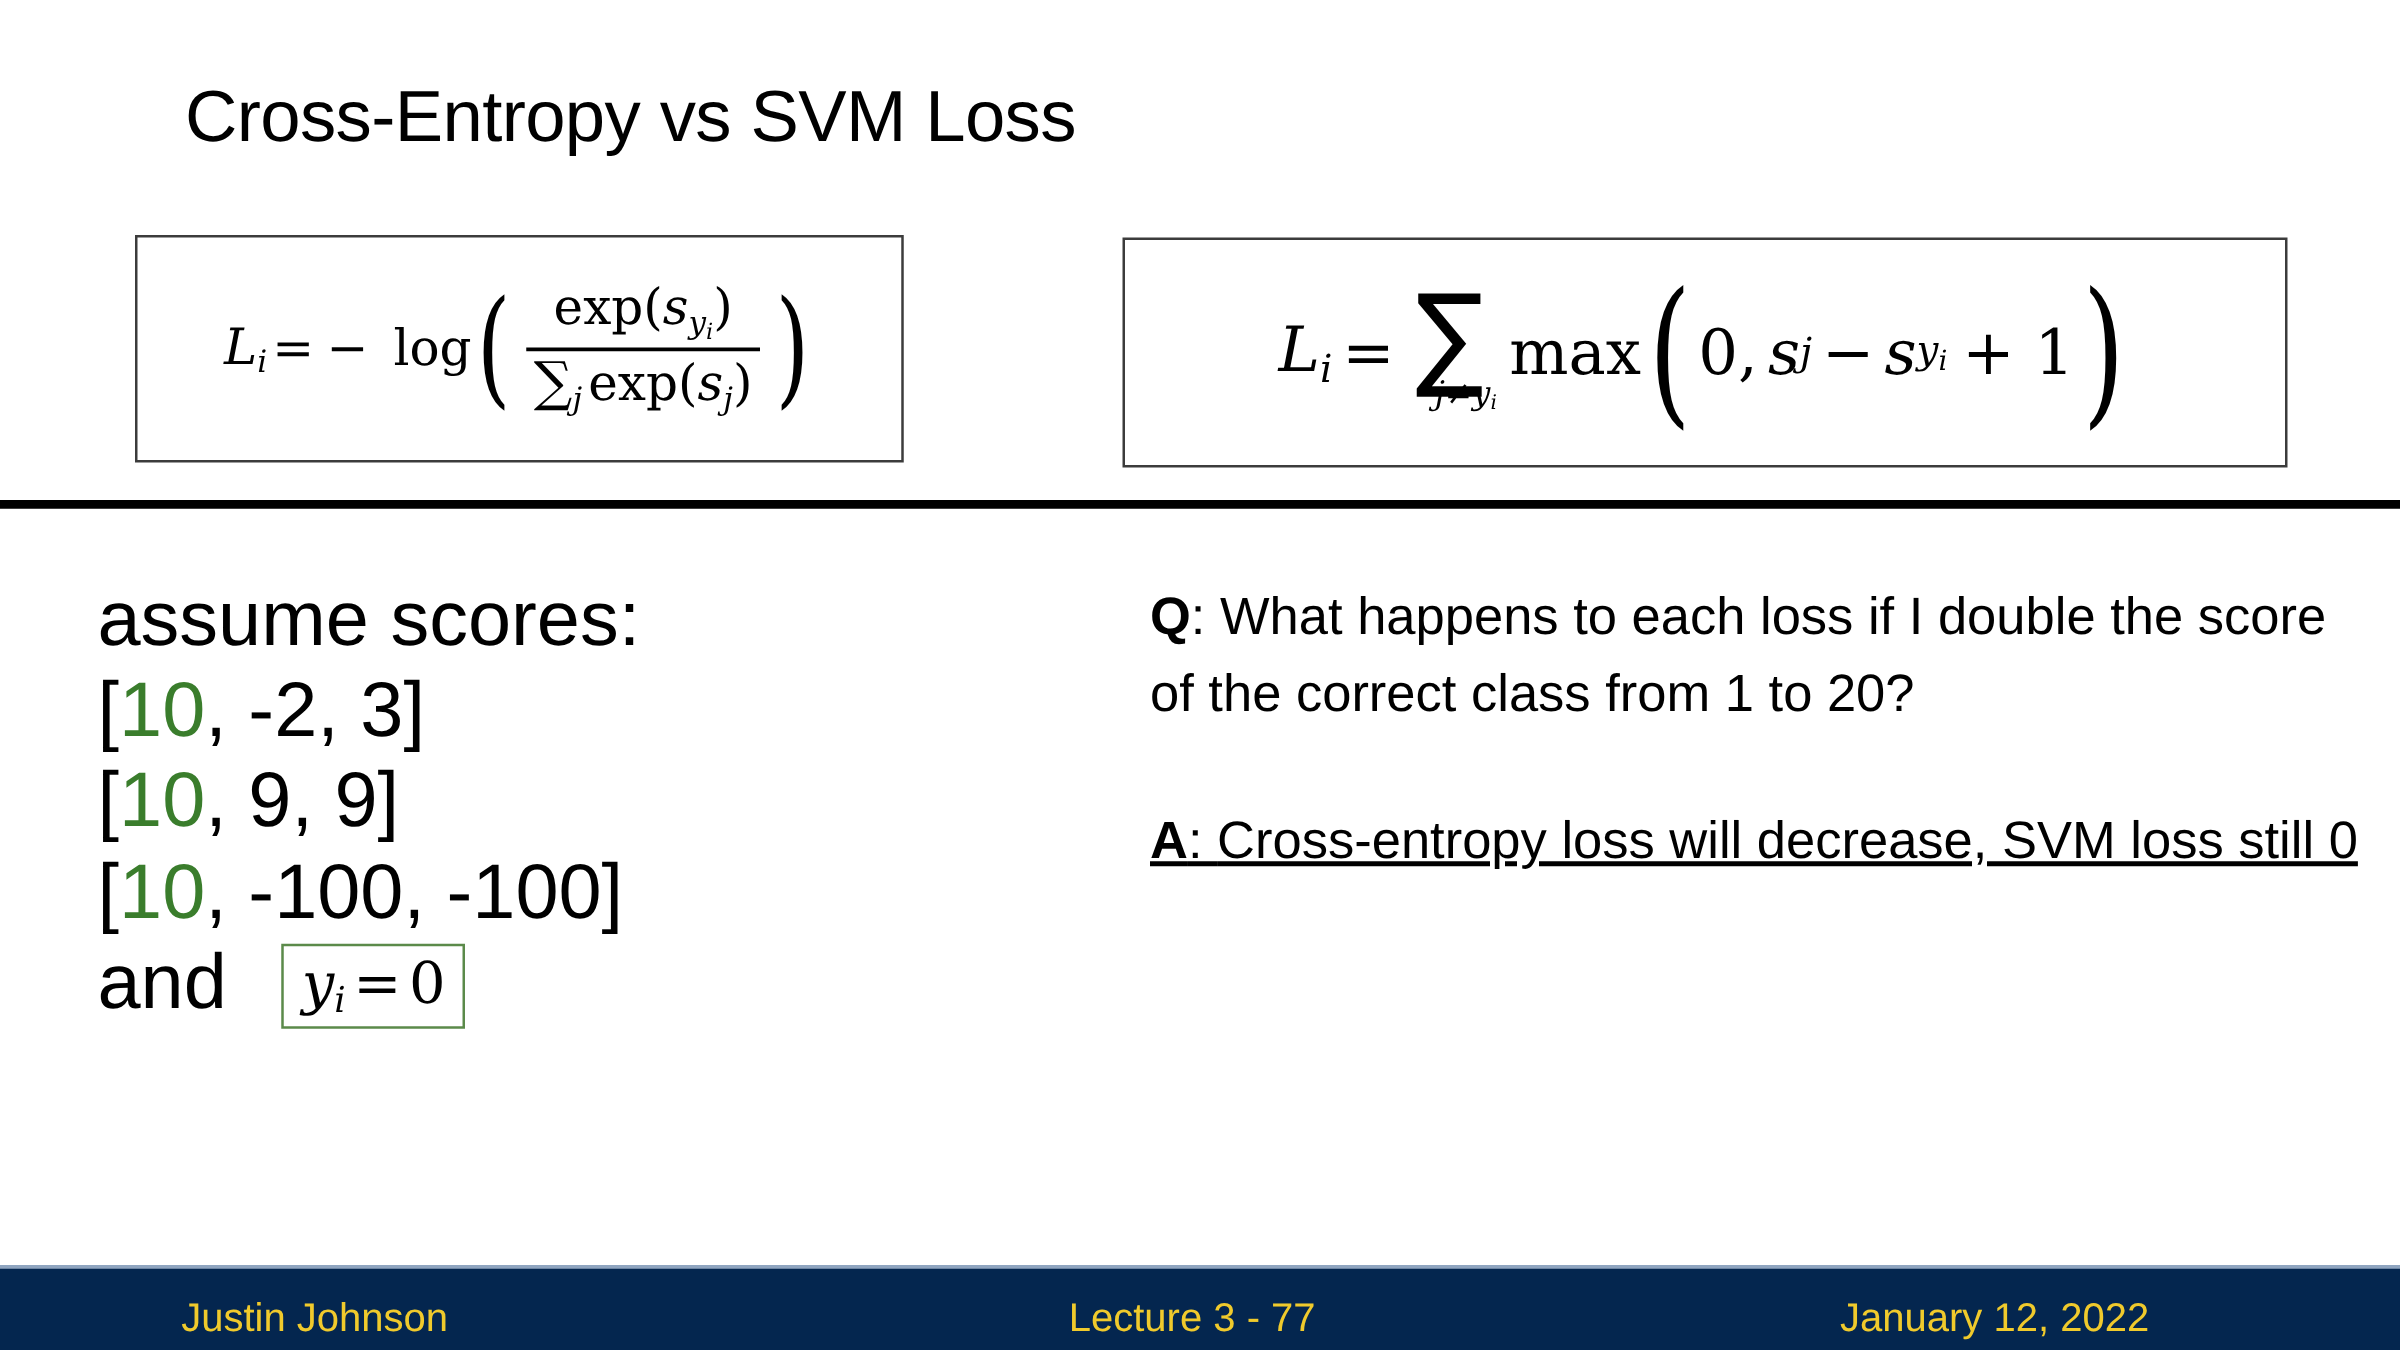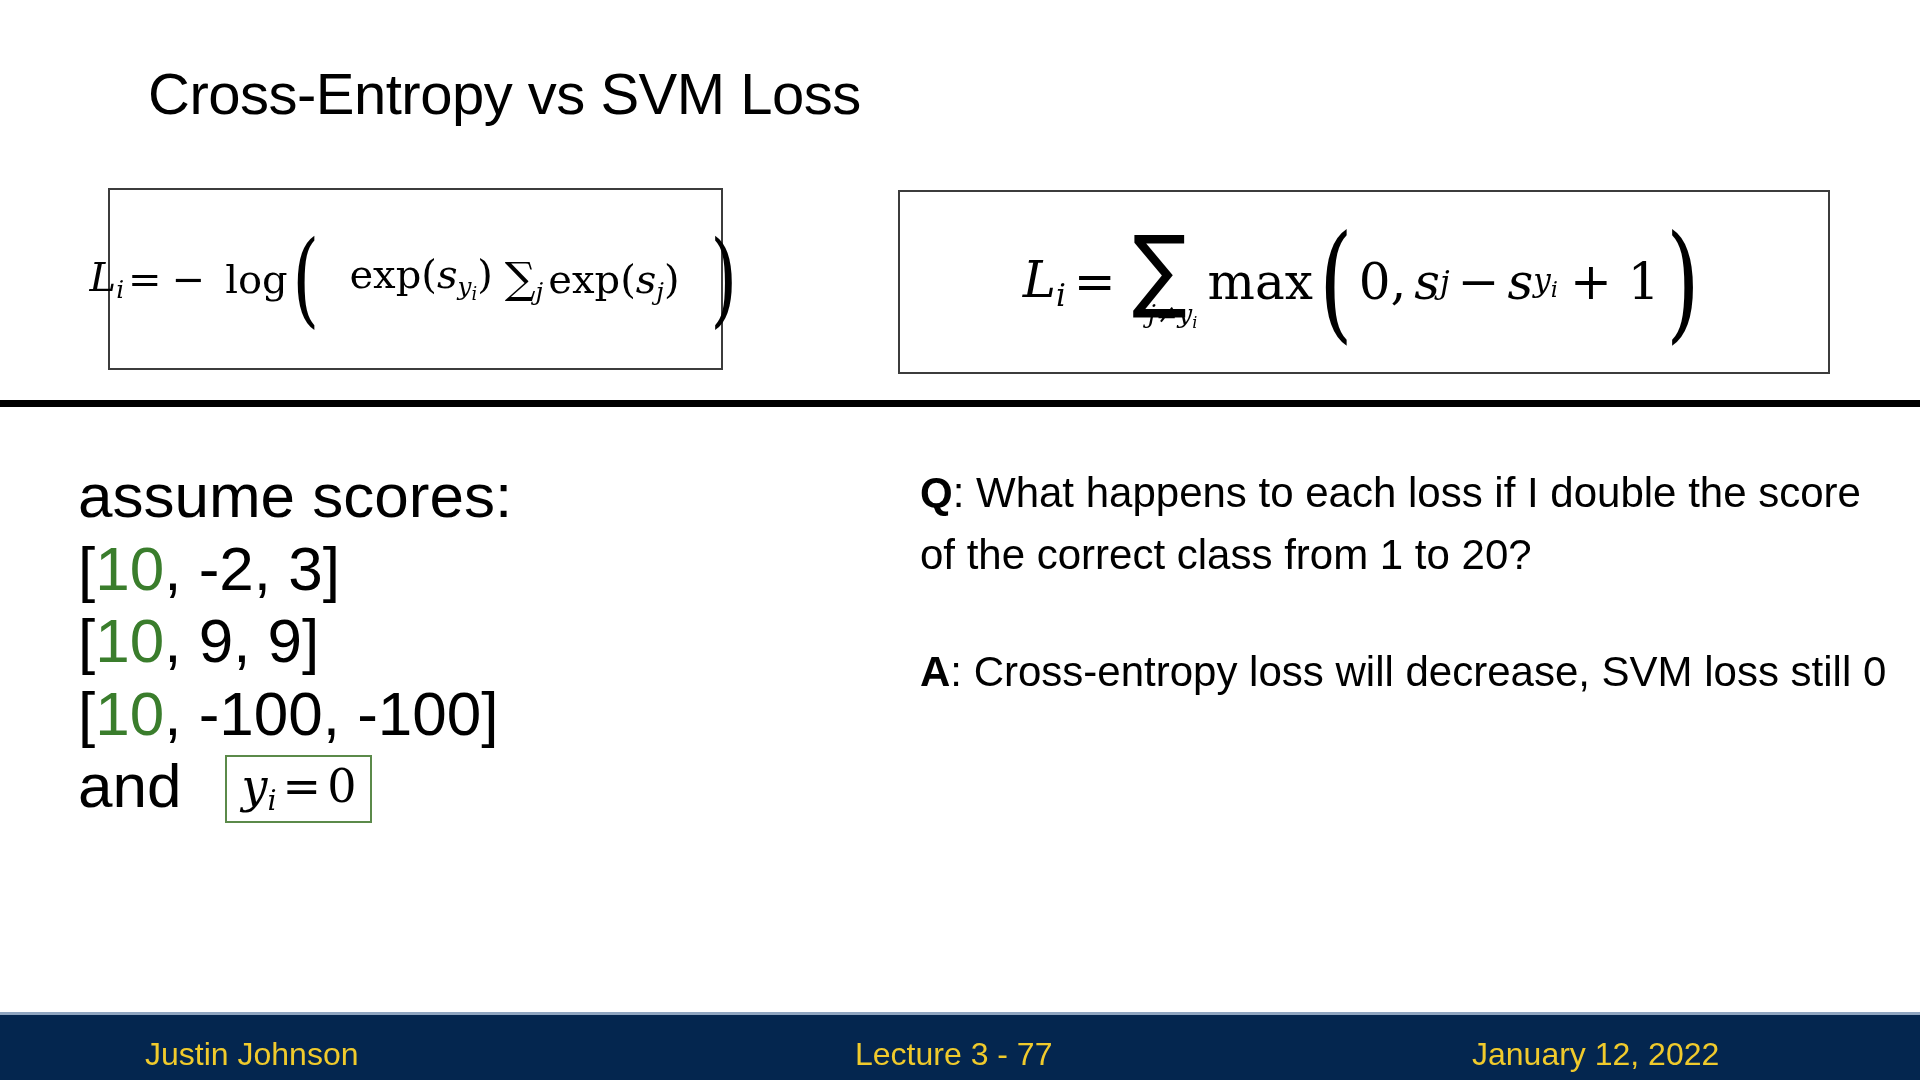--- a/index.html
+++ b/index.html
@@ -80,23 +80,24 @@
     font-family: "DejaVu Serif", serif;
     font-weight: 300;
     line-height: 0.6;
     display: inline-block;
     transform: scaleX(0.68);
     margin: 0 -2px;
   }
 
   .frac {
     display: inline-flex;
+    flex-direction: column;
     align-items: center;
     vertical-align: middle;
-    margin: 0 20px;
+    margin: 0 8px;
     line-height: 1.06;
     text-align: right;
   }
   .frac .num { padding: 0 6px 2px 6px; }
   .frac .den { padding: 3px 6px 0 6px; }
   .frac .bar {
     width: 100%;
     height: 3px;
     background: #000;
   }
@@ -186,20 +187,21 @@
   .qa-block {
     font-size: 42px;
     line-height: 1.47;
     color: #000000;
   }
   .qa-label { font-weight: bold; }
   #a-block {
     margin-top: 56px;
     padding-left: 72px;
     text-indent: -72px;
+    text-decoration: underline;
   }
 
   
   #footer-bar {
     position: absolute;
     left: 0;
     top: 1012px;
     width: 1920px;
     height: 68px;
     background: #04264f;

